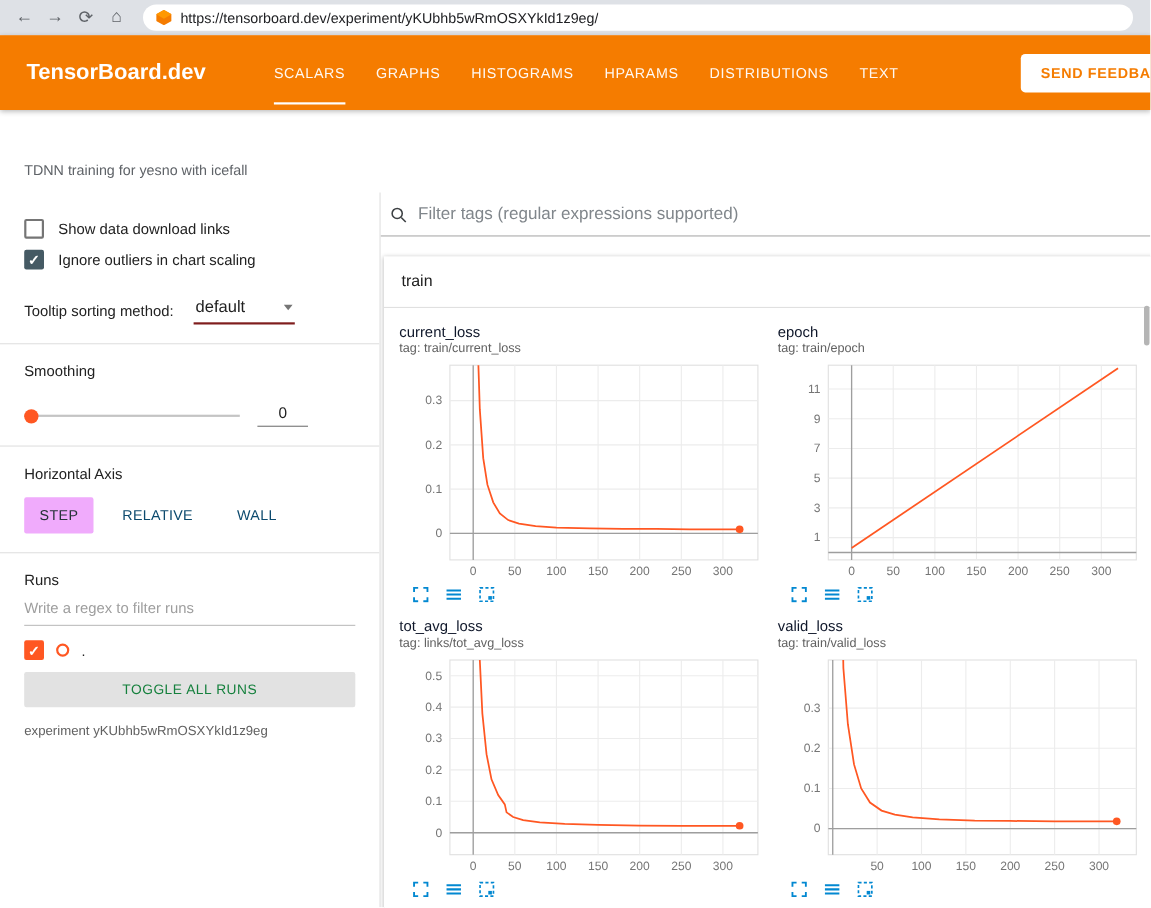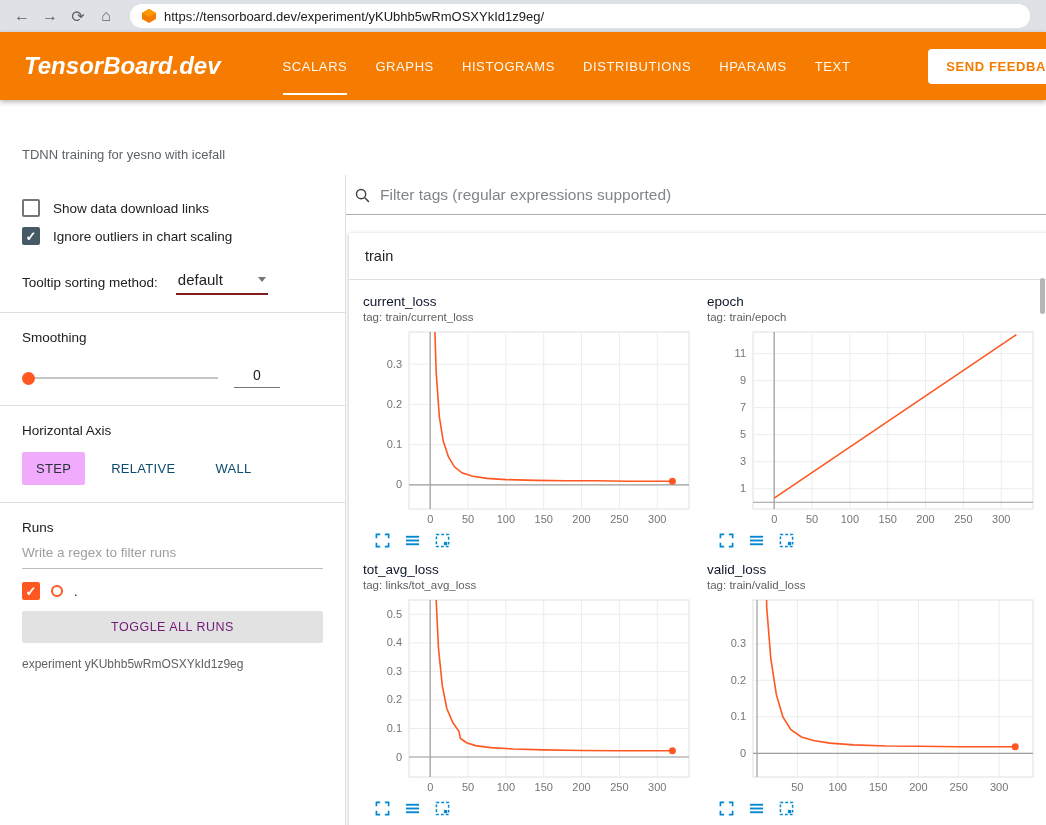--- a/index.html
+++ b/index.html
@@ -7,21 +7,21 @@
   .page { width:1046px; height:825px; overflow:hidden; position:relative; background:#fff; }
 
   
   .browser-bar { height:32px; background:#dee1e6; display:flex; align-items:center; padding:0 10px; gap:4px; }
   .nav-ico { color:#5f6368; font-size:16px; width:24px; text-align:center; cursor:pointer; user-select:none; }
   .address-bar { flex:1; height:24px; background:#fff; border-radius:12px; margin-left:8px; margin-right:6px; display:flex; align-items:center; padding:0 12px; gap:8px; }
   .url { font-size:13px; color:#202124; white-space:nowrap; overflow:hidden; }
 
   
   .app-header { height:68px; background:#f57c00; display:flex; align-items:center; padding:0 0 0 24px; position:relative; box-shadow:0 2px 5px rgba(0,0,0,.3); z-index:5; }
-  .brand { color:#fff; font-size:24px; font-weight:700; margin-right:48px; white-space:nowrap; cursor:pointer;font-style:italic; }
+  .brand { color:#fff; font-size:20px; font-weight:700; margin-right:48px; white-space:nowrap; cursor:pointer; }
   .tabs { display:flex; height:100%; align-items:stretch; }
   .tab { display:flex; align-items:center; margin:0 14px; position:relative; cursor:pointer;justify-content:center; }
   .tab span { color:rgba(255,255,255,.95); font-size:13px; font-weight:500; letter-spacing:.6px; }
   .tab.active::after { content:""; position:absolute; left:0; right:0; bottom:5px; height:2px; background:#fff; }
   .feedback { margin-left:auto; margin-right:-38px; background:#fff; border:none; border-radius:4px; padding:10px 18px; color:#f57c00; font-family:inherit; font-size:13px; font-weight:700; letter-spacing:.6px; white-space:nowrap; cursor:pointer; }
 
   
   .subheader { height:75px; display:flex; align-items:flex-end; padding:0 0 13px 22px; }
   .subheader span { font-size:13px; color:#5f6368; }
 
@@ -52,21 +52,21 @@
 
   .axis-btns { display:flex; align-items:center; gap:12px; margin-top:14px; }
   .axis-btn { background:none; border:none; font-family:inherit; font-size:13px; letter-spacing:.3px; color:#0c4a6e; padding:9px 14px; cursor:pointer; }
   .axis-btn.active { background:#f0abfc; color:#263238; border-radius:2px; }
 
   .runs-filter { display:block; width:100%; border:none; border-bottom:1px solid #bdbdbd; outline:none; font-family:inherit; font-size:13.5px; color:#212121; padding:10px 0 8px; background:transparent; }
   .runs-filter::placeholder { color:#9e9e9e; }
   .run-row { display:flex; align-items:center; gap:11px; margin:13px 0 11px; cursor:pointer; }
   .run-swatch { width:12px; height:12px; border-radius:50%; border:2px solid #ff5722; flex:none; }
   .run-name { font-size:13px; color:#212121; }
-  .toggle-all { width:100%; background:#e2e2e2; border:none; border-radius:2px; font-family:inherit; font-size:12.5px; letter-spacing:.5px; color:#701a75; padding:9px 0; cursor:pointer; }
+  .toggle-all { width:100%; background:#e2e2e2; border:none; border-radius:2px; font-family:inherit; font-size:12.5px; letter-spacing:.5px; color:#15803d; padding:9px 0; cursor:pointer; }
   .exp-caption { margin-top:14px; font-size:12px; color:#616161; }
 
   
   .main { flex:1; border-left:1px solid #e0e0e0; position:relative; overflow:hidden; }
   .filter-row { display:flex; align-items:center; gap:9px; padding:11px 10px 10px 8px; border-bottom:1px solid #ababab; }
   .filter-row input { flex:1; border:none; outline:none; font-family:inherit; font-size:15.5px; color:#212121; background:transparent; }
   .filter-row input::placeholder { color:#80868b; }
 
   .card { margin:18px -6px 0 3px; background:#fff; box-shadow:0 1px 4px rgba(0,0,0,.28); min-height:620px; }
   .card-header { padding:15px 16px; font-size:14.5px; color:#212121; border-bottom:1px solid #e0e0e0; cursor:pointer; }
@@ -107,24 +107,24 @@
       <div class="tab active">
           <span>SCALARS</span>
         </div>
       <div class="tab">
           <span>GRAPHS</span>
         </div>
       <div class="tab">
           <span>HISTOGRAMS</span>
         </div>
       <div class="tab">
+          <span>HPARAMS</span>
+        </div>
+      <div class="tab">
           <span>DISTRIBUTIONS</span>
-        </div>
-      <div class="tab">
-          <span>HPARAMS</span>
         </div>
       <div class="tab">
           <span>TEXT</span>
         </div>
     </nav>
     <button class="feedback">SEND FEEDBACK</button>
   </header>
 
   <div class="subheader">
     <span>TDNN training for yesno with icefall</span>

